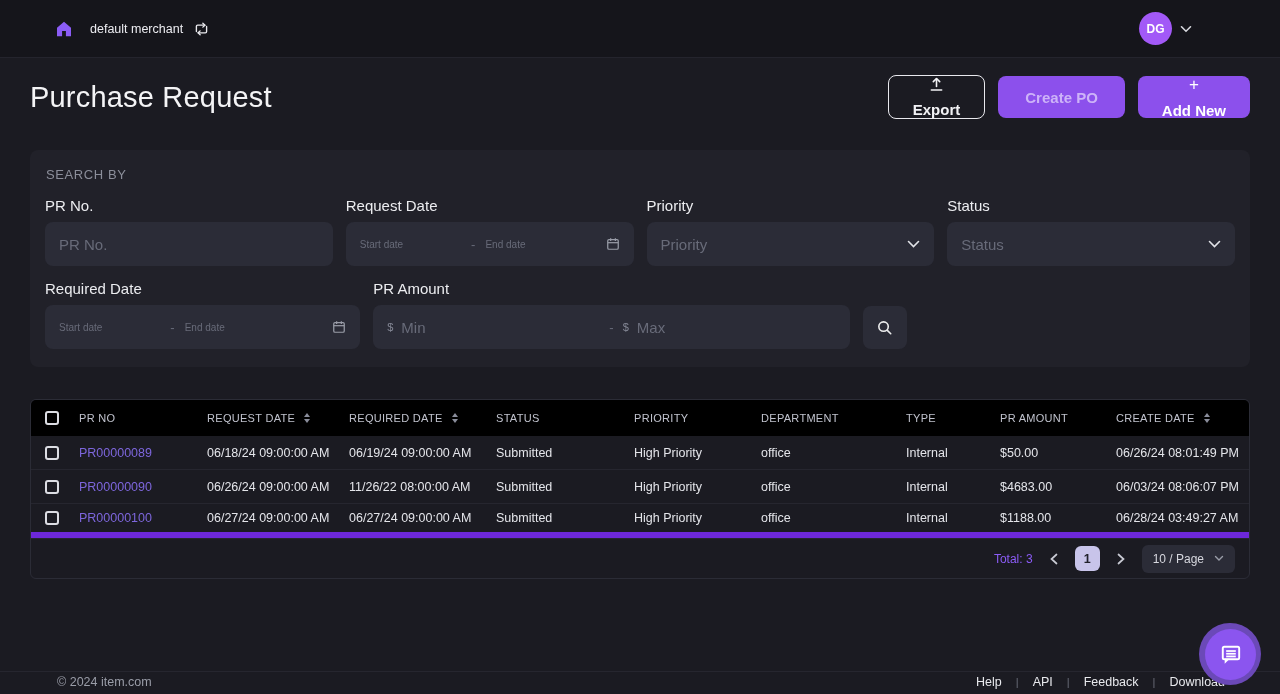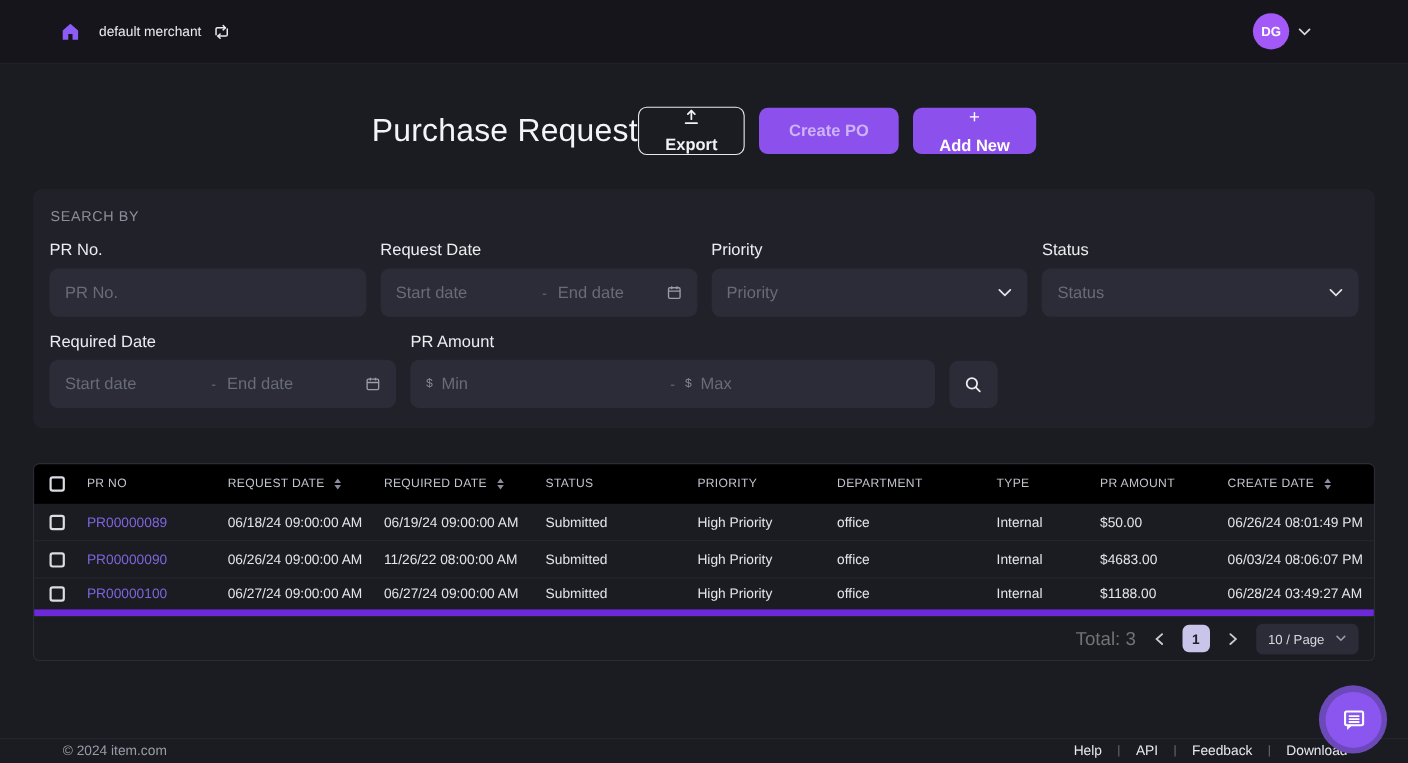--- a/index.html
+++ b/index.html
@@ -21,21 +21,21 @@
   .merchant { display:flex; align-items:center; gap:10px; cursor:pointer; }
   .merchant-name { font-size:12.5px; color:#ececf1; }
   .user-menu { display:flex; align-items:center; gap:8px; cursor:pointer; }
   .avatar {
     width:33px; height:33px; border-radius:50%; background:#a259f7;
     display:flex; align-items:center; justify-content:center;
     font-size:12px; font-weight:700; color:#fff;
   }
   
   .main { padding:0 30px; }
-  .page-head { display:flex; align-items:center; justify-content:center; margin-top:39px; }
+  .page-head { display:flex; align-items:center; justify-content:space-between; margin-top:17px; }
   .page-title { font-size:29px; font-weight:500; color:#f4f4f6; letter-spacing:.2px; }
   .head-actions { display:flex; align-items:center; gap:13px; }
   .btn {
     height:42px; border-radius:8px; border:none; cursor:pointer;
     font-family:"Liberation Sans", sans-serif; font-size:15px; font-weight:600;
     display:flex; align-items:center; justify-content:center; gap:9px; padding:0 24px;flex-direction:column;
   }
   .btn-export { height:44px; background:transparent; border:1px solid #e9e9ee; color:#f2f2f5; }
   .btn-create { background:#8c50ec; color:#cdb3f8; padding:0 27px; }
   .btn-add { background:#8c50ec; color:#ffffff; padding:0 24px; }
@@ -57,21 +57,21 @@
     padding:0 14px; font-size:15px; color:#e6e7eb; outline:none;
     font-family:"Liberation Sans", sans-serif;
   }
   input.bare {
     flex:1; min-width:0; background:transparent; border:none; outline:none;
     font-size:15px; color:#e6e7eb; font-family:"Liberation Sans", sans-serif;
   }
   input::placeholder { color:#686b79; opacity:1; }
   .ph { color:#686b79; }
   .range .sep { color:#686b79; font-size:13px; margin:0 10px; }
-  .range .start, .range .end { font-size:15px; }
+  .range .start, .range .end { font-size:10px; }
   .range { justify-content:flex-start; }
   .range .end-wrap { flex:1; display:flex; align-items:center; }
   .select-control { justify-content:space-between; cursor:pointer; }
   .money-sym { font-size:11px; color:#858896; margin-right:8px; }
   .amount-sep { color:#686b79; font-size:13px; margin:0 9px; }
   .search-btn {
     width:44px; height:43px; border-radius:8px; background:#2b2c37; border:none;
     display:flex; align-items:center; justify-content:center; cursor:pointer; margin-top:1px;
   }
   .row2 { display:grid; grid-template-columns:1fr 1fr 44px 1fr; column-gap:13px; margin-top:14px; align-items:end; }
@@ -93,21 +93,21 @@
   }
   .pr-link { color:#7d66dc; text-decoration:none; cursor:pointer; }
   .sort-icon { display:inline-flex; flex-direction:column; gap:2px; cursor:pointer; }
   .sort-icon .tri-up { width:0; height:0; border-left:3.5px solid transparent; border-right:3.5px solid transparent; border-bottom:4px solid #8a8d9b; }
   .sort-icon .tri-down { width:0; height:0; border-left:3.5px solid transparent; border-right:3.5px solid transparent; border-top:4px solid #8a8d9b; }
   
   .pagination {
     height:40px; border-top:1px solid #26262f;
     display:flex; align-items:center; justify-content:flex-end; gap:15px; padding-right:14px;
   }
-  .pg-total { font-size:17px; color:#737373; }
+  .pg-total { font-size:12px; color:#8b5cf6; }
   .pg-arrow { background:none; border:none; cursor:pointer; display:flex; align-items:center; padding:2px; }
   .pg-current {
     min-width:25px; height:25px; border-radius:6px; background:#c8c4ea; border:none;
     color:#21212b; font-size:12.5px; font-weight:600; cursor:pointer;
     display:flex; align-items:center; justify-content:center;
   }
   .pg-size {
     height:28px; background:#2b2c37; border-radius:6px; border:none; cursor:pointer;
     display:flex; align-items:center; gap:10px; padding:0 11px;
     color:#d6d7de; font-size:12px; font-family:"Liberation Sans", sans-serif;

